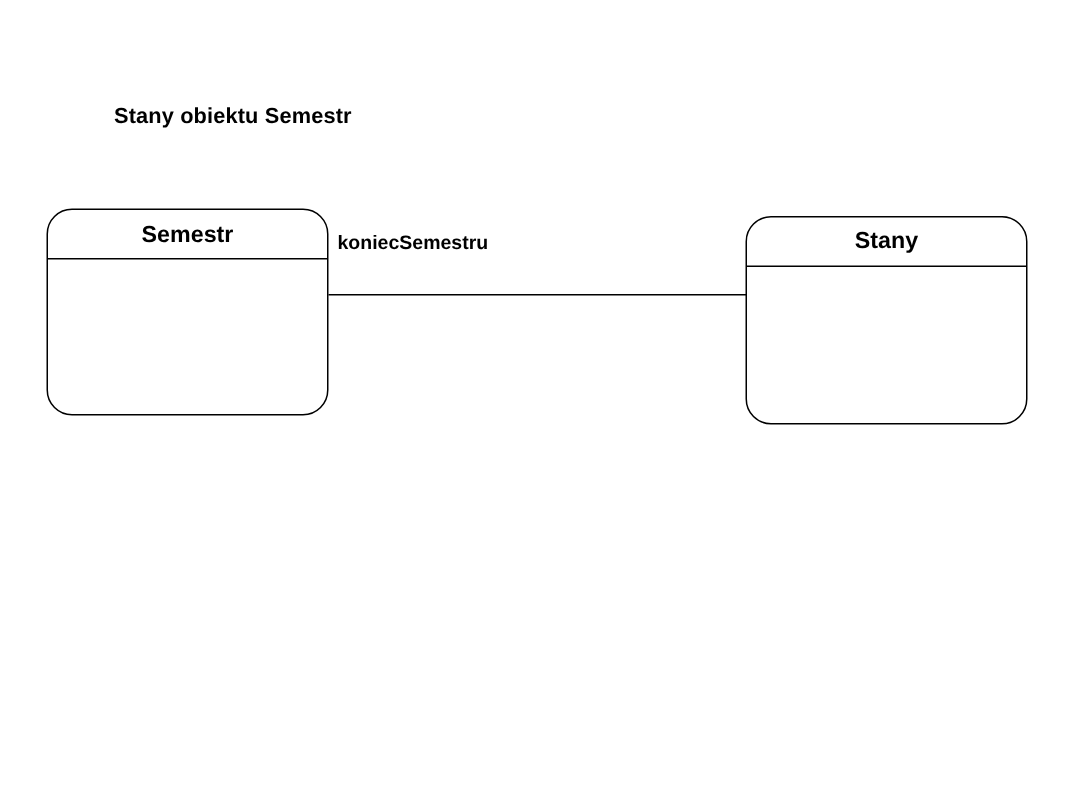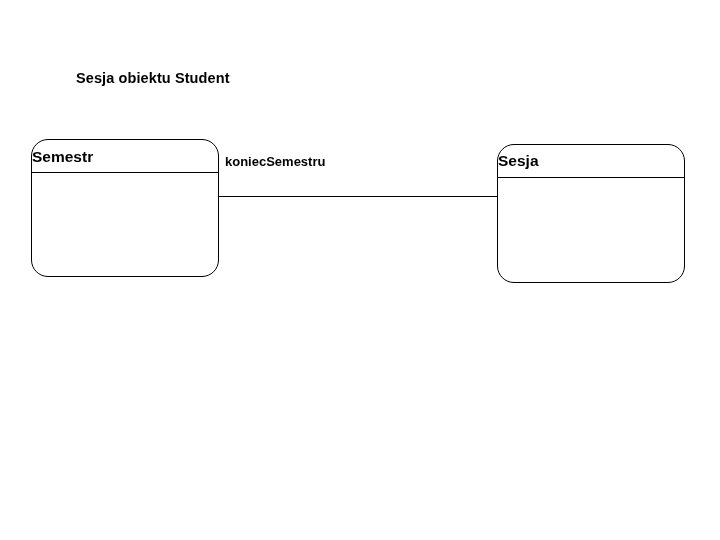--- a/index.html
+++ b/index.html
@@ -36,21 +36,21 @@
     position: absolute;
     box-sizing: border-box;
     border: 1px solid #000000;
     border-radius: 17px;
     background: #ffffff;
   }
   .state-name {
     position: absolute;
     left: 0;
     right: 0;
-    text-align: left;
+    text-align: center;
     font-size: 15.5px;
     font-weight: bold;
     white-space: nowrap;
     color: #000000;
   }
   .state-divider {
     position: absolute;
     left: 0;
     right: 0;
     height: 0;
@@ -104,30 +104,30 @@
     white-space: nowrap;
     color: #000000;
   }
   .transition-label div { white-space: nowrap; }
 </style>
 </head>
 <body>
 
 <div id="canvas">
 
-  <div class="diagram-title">Sesja obiektu Student</div>
+  <div class="diagram-title">Stany obiektu Semestr</div>
 
   <div class="state-node" id="node-semestr">
     <div class="state-name">Semestr</div>
     <div class="state-divider"></div>
     <div class="state-compartment"></div>
   </div>
 
   <div class="state-node" id="node-sesja">
-    <div class="state-name">Sesja</div>
+    <div class="state-name">Stany</div>
     <div class="state-divider"></div>
     <div class="state-compartment"></div>
   </div>
 
   <div class="transition-line"></div>
 
   <div class="transition-label">
     <div>koniecSemestru</div>
   </div>
 

